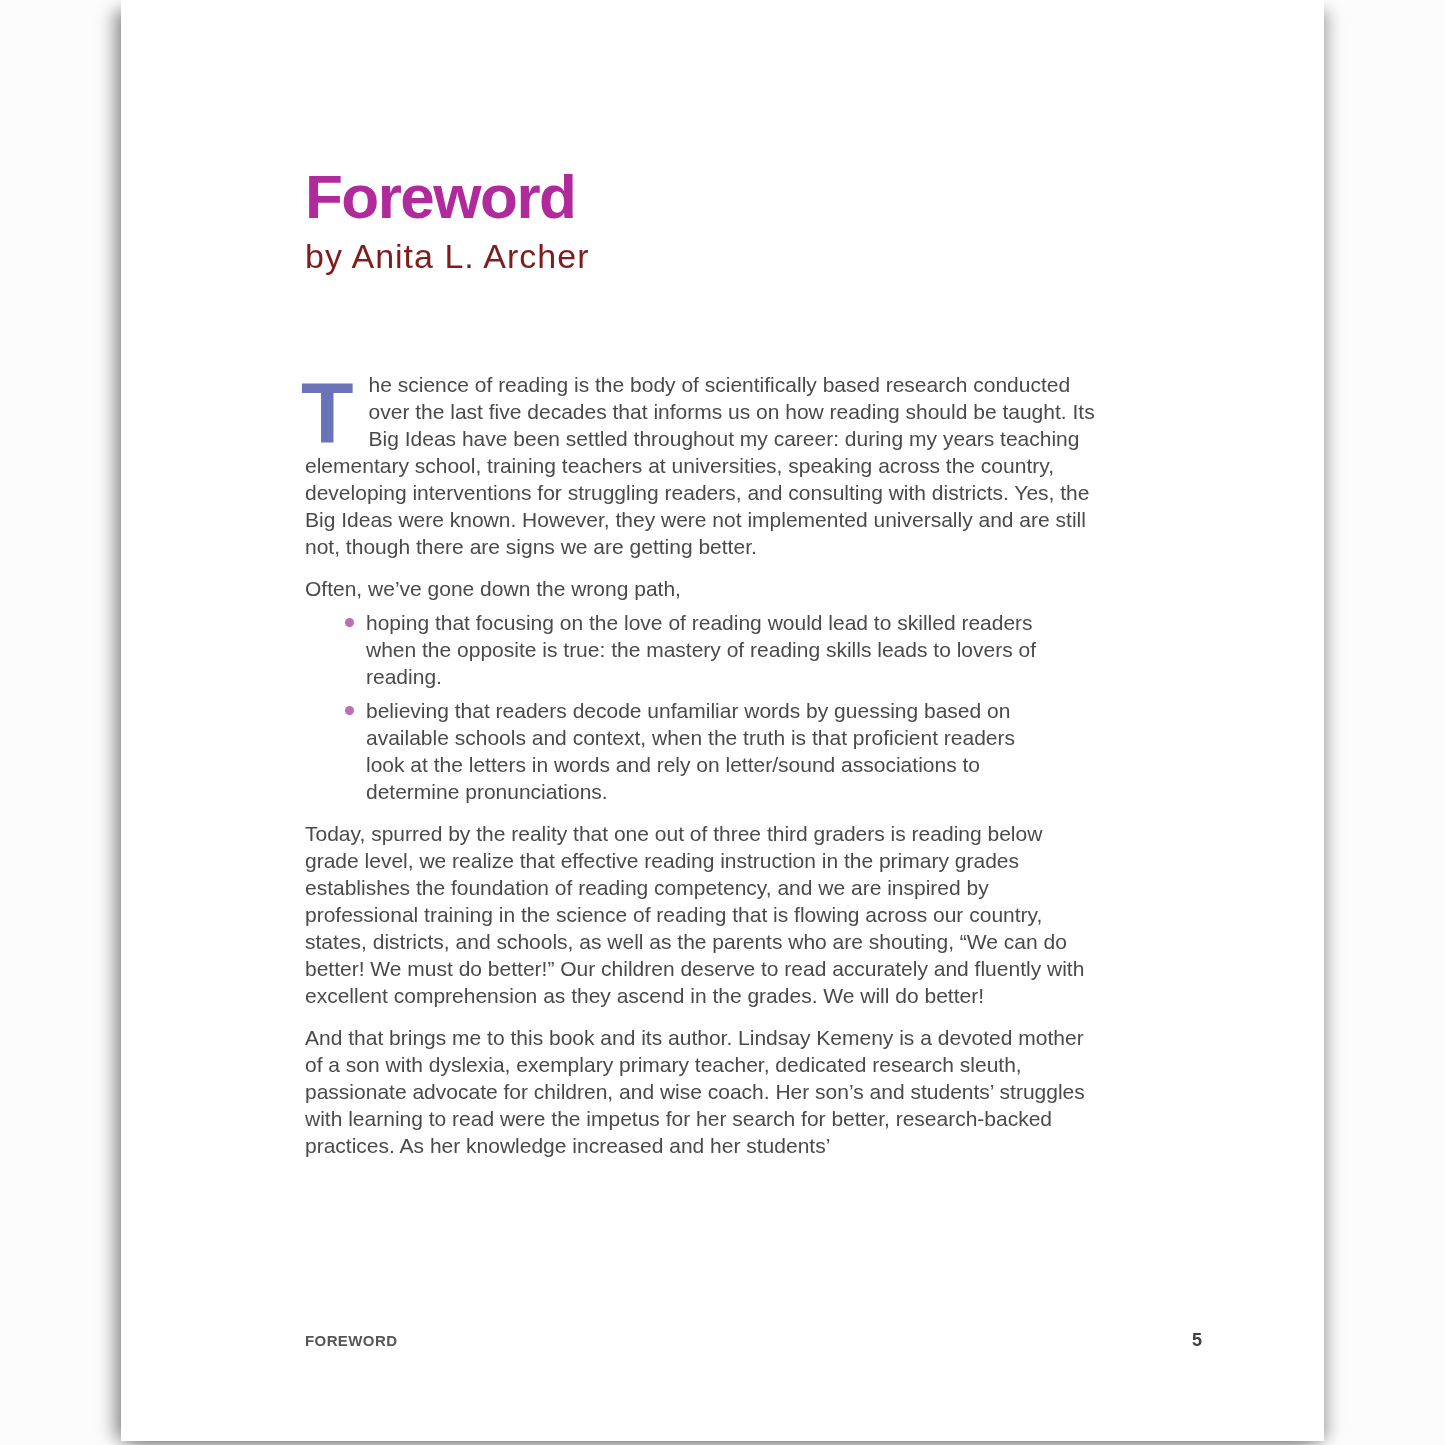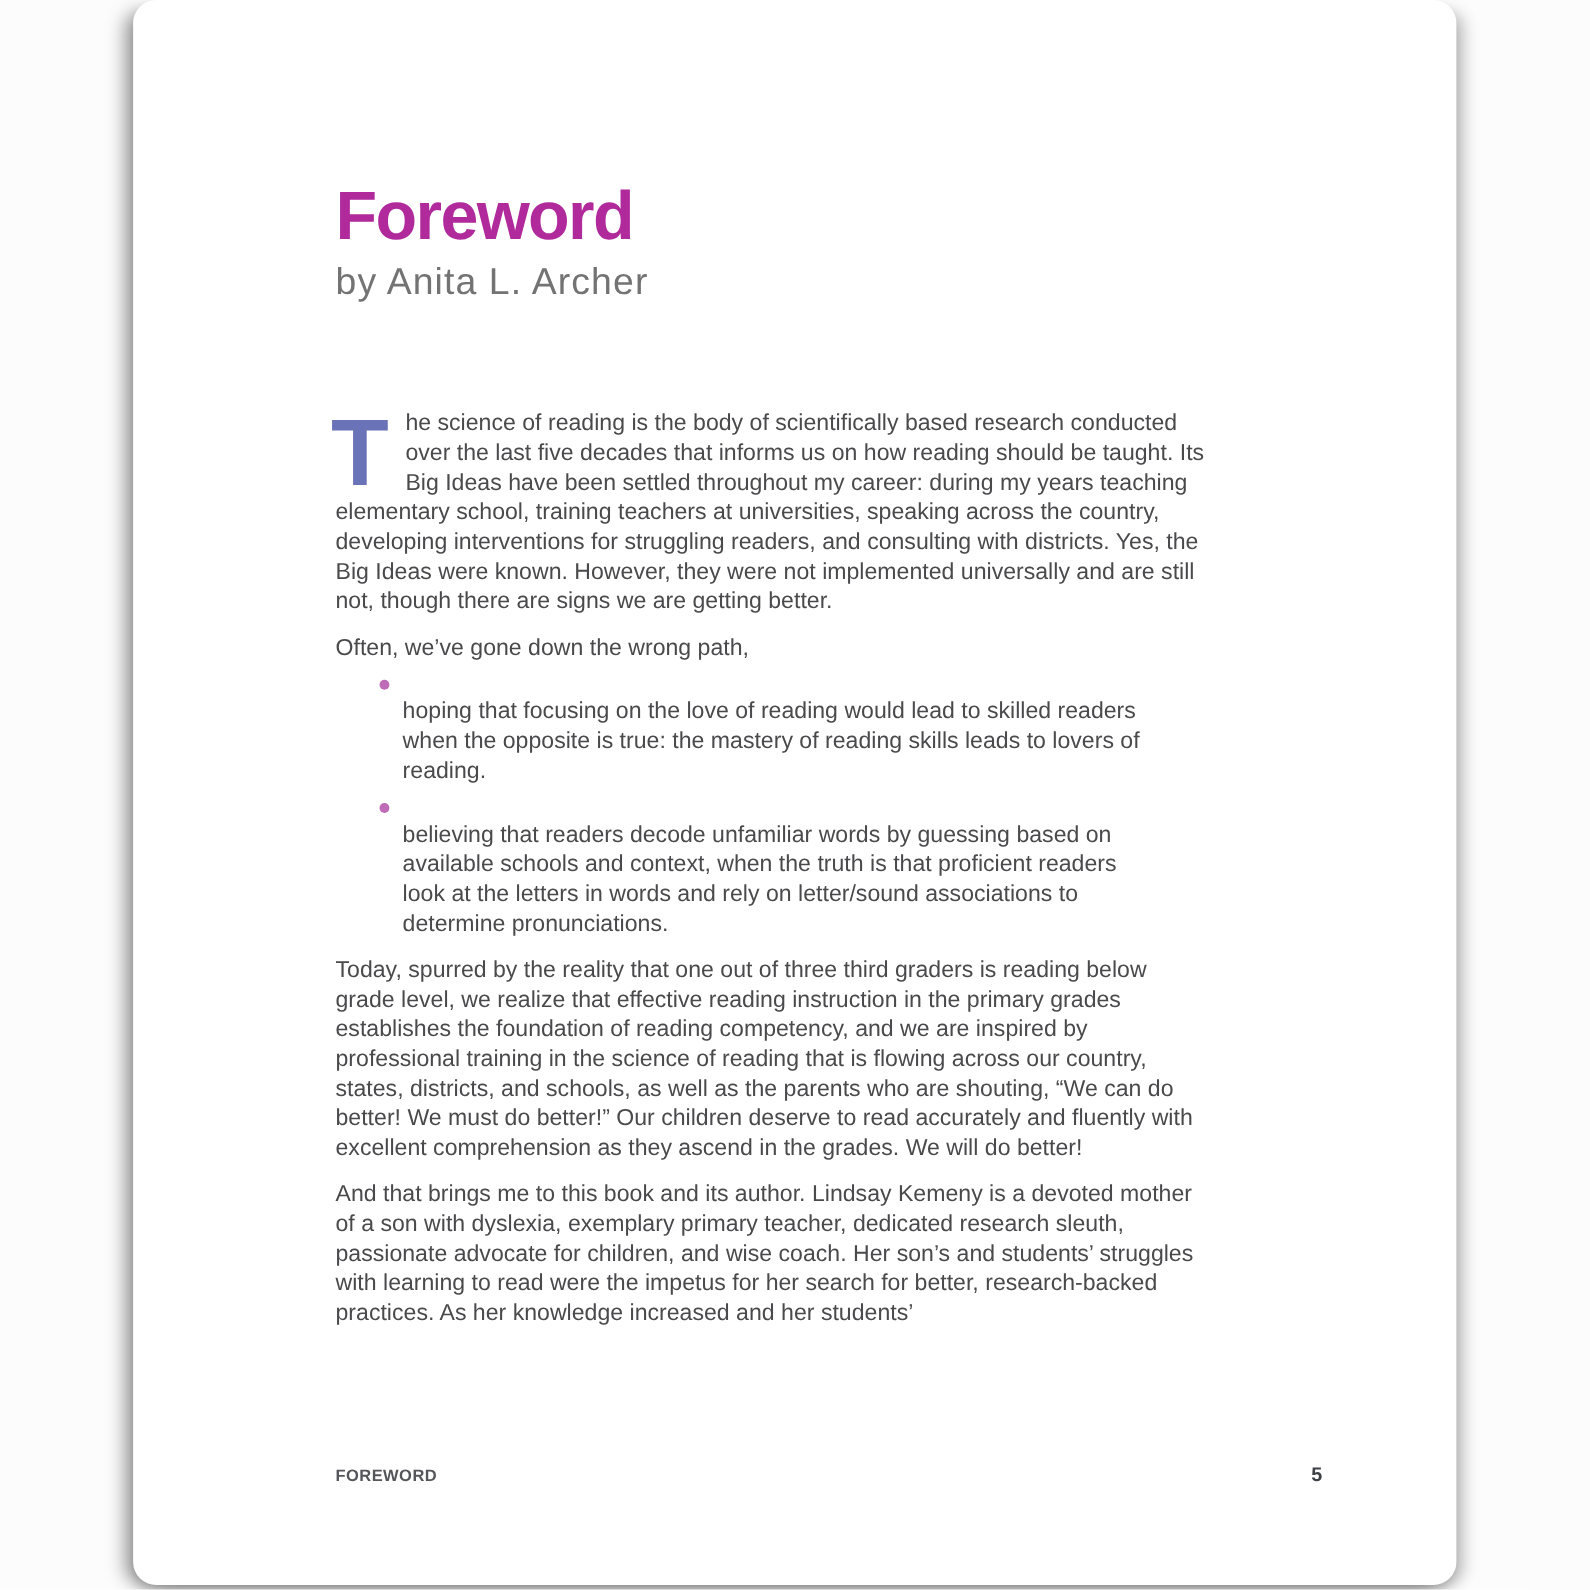--- a/index.html
+++ b/index.html
@@ -1,15 +1,15 @@
 <!DOCTYPE html>
 <html><head>
 <meta charset="utf-8">
 <style>
-  * { margin: 0; padding: 0; box-sizing: border-box; border-radius: 21px; }
+  * { margin: 0; padding: 0; box-sizing: border-box; }
   html, body { width: 1445px; height: 1445px; }
   body {
     background: #fcfcfc;
     font-family: "Liberation Sans", sans-serif;
     overflow: hidden;
     position: relative;
   }
   .page {
     position: absolute;
     left: 121px;
@@ -28,21 +28,21 @@
     font-weight: bold;
     letter-spacing: -1.5px;
     color: #b02a9c;
     line-height: 1.0;
   }
   .subtitle {
     margin-top: 10px;
     font-size: 34px;
     font-weight: normal;
     letter-spacing: 1px;
-    color: #737373;
+    color: #7f1d1d;
     line-height: 1.1;
   }
   .body-text {
     margin: 96px 0 0 184px;
     width: 792px;
     color: #4a4a4c;
     font-size: 21px;
     line-height: 27px;
   }
   .para { margin-top: 15px; }
@@ -69,21 +69,21 @@
     max-width: 712px;
   }
   .dot {
     flex: none;
     width: 9px;
     height: 9px;
     border-radius: 50%;
     background: #bd6cb5;
     margin: 9px 12px 0 0;
   }
-  .bullet-text { max-width: 688px; margin-top: 24px; }
+  .bullet-text { max-width: 688px; }
   .footer {
     position: absolute;
     left: 184px;
     right: 122px;
     top: 1330px;
     display: flex;
     justify-content: space-between;
     align-items: baseline;
   }
   .footer-label {

